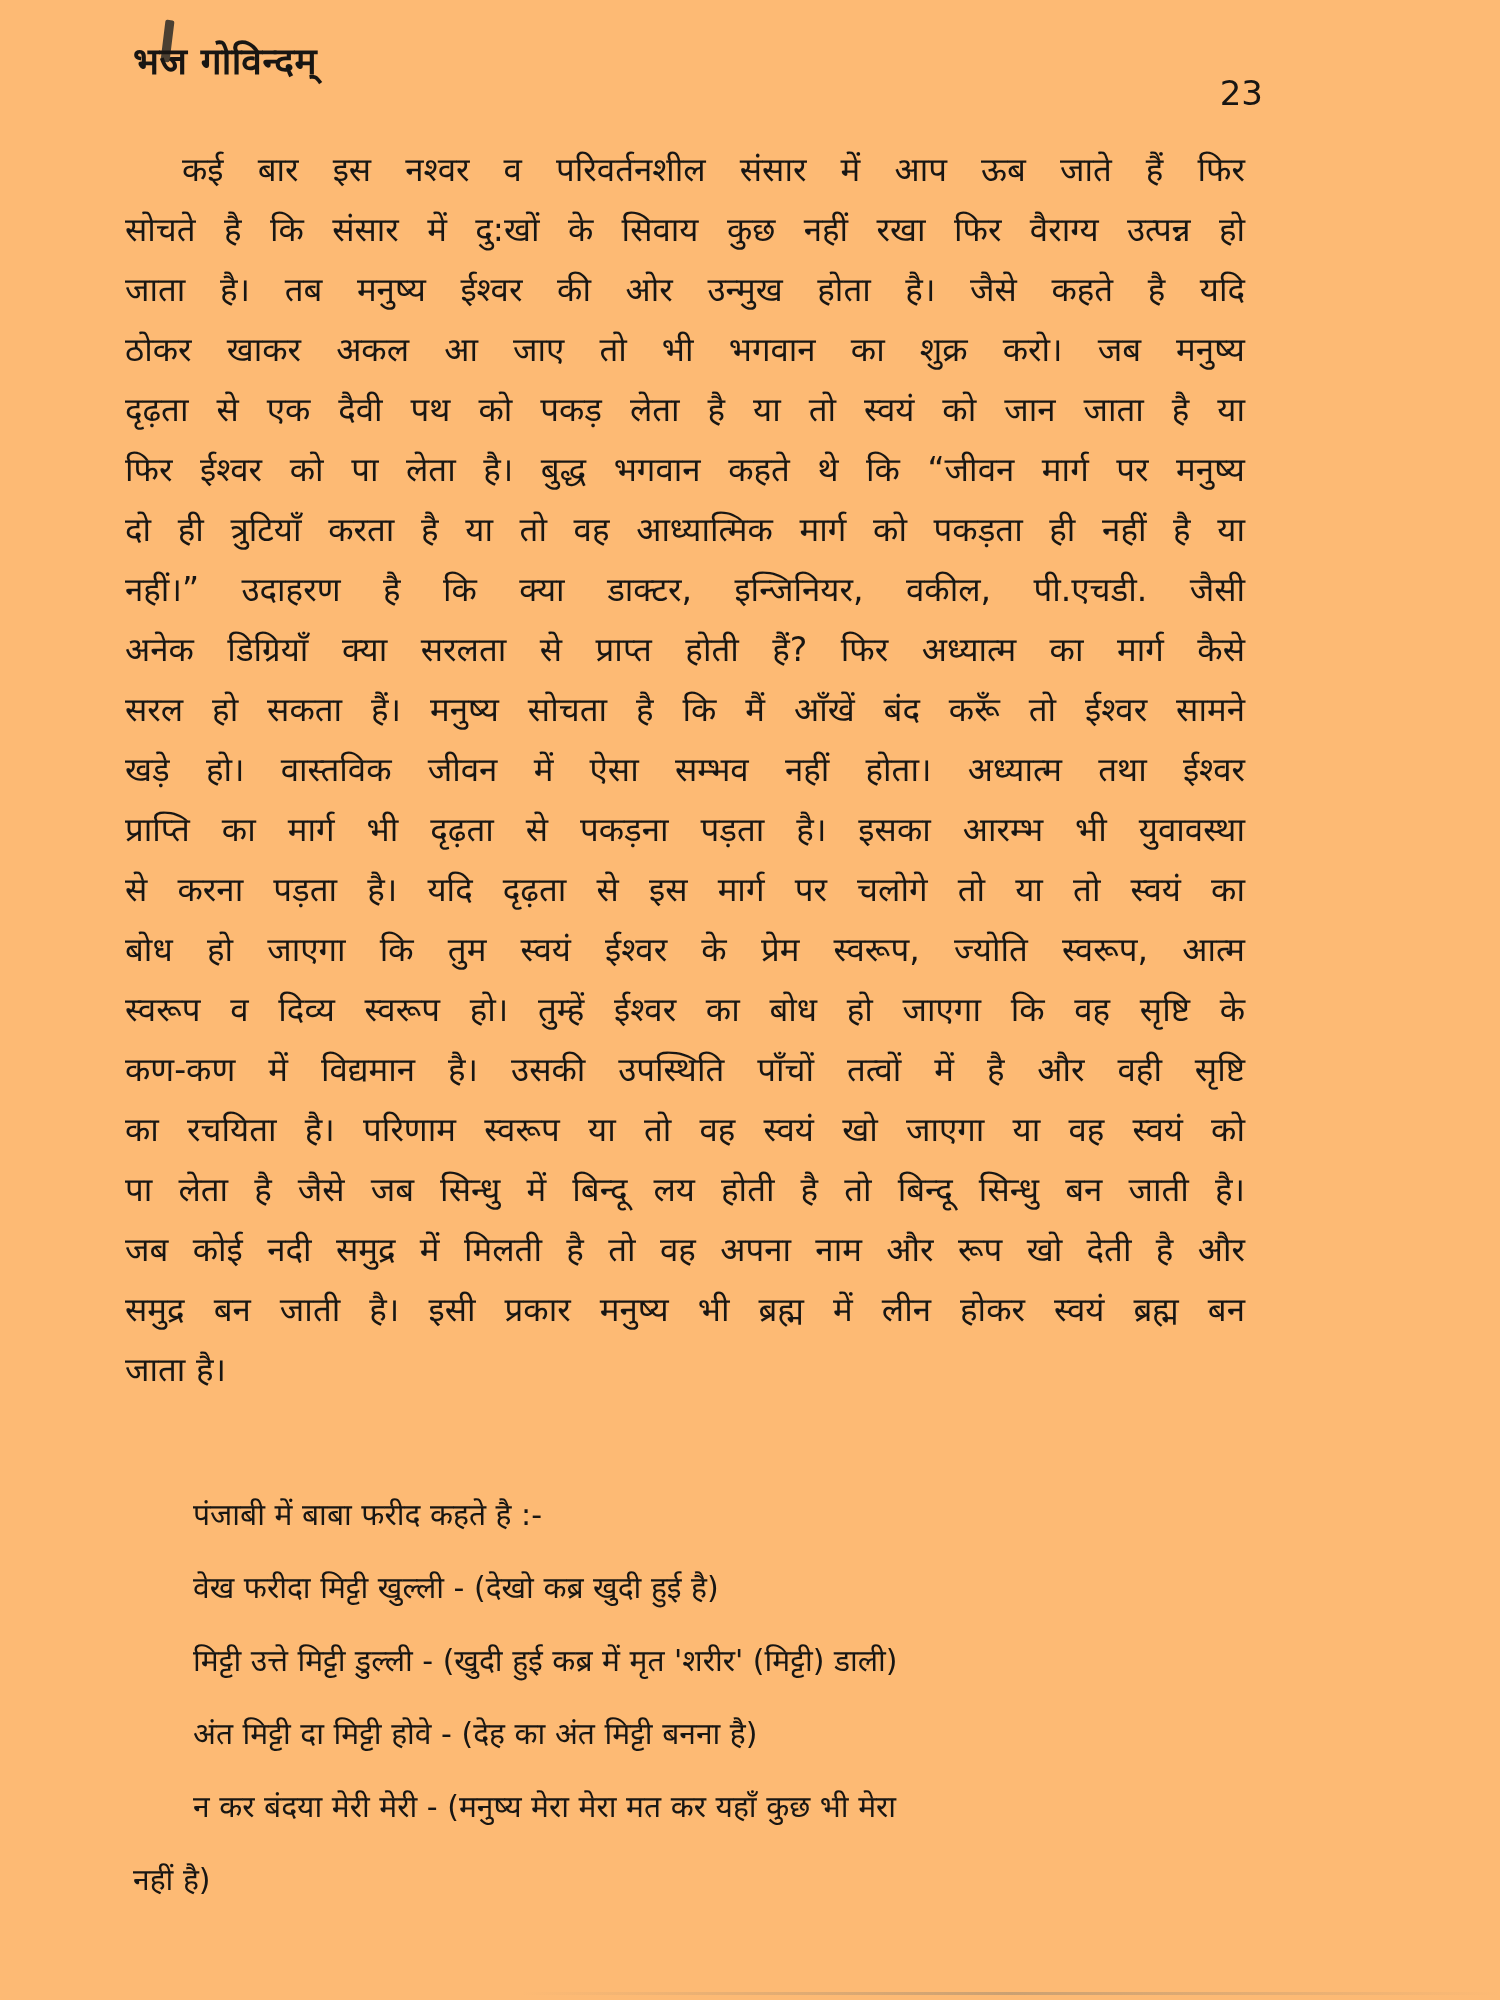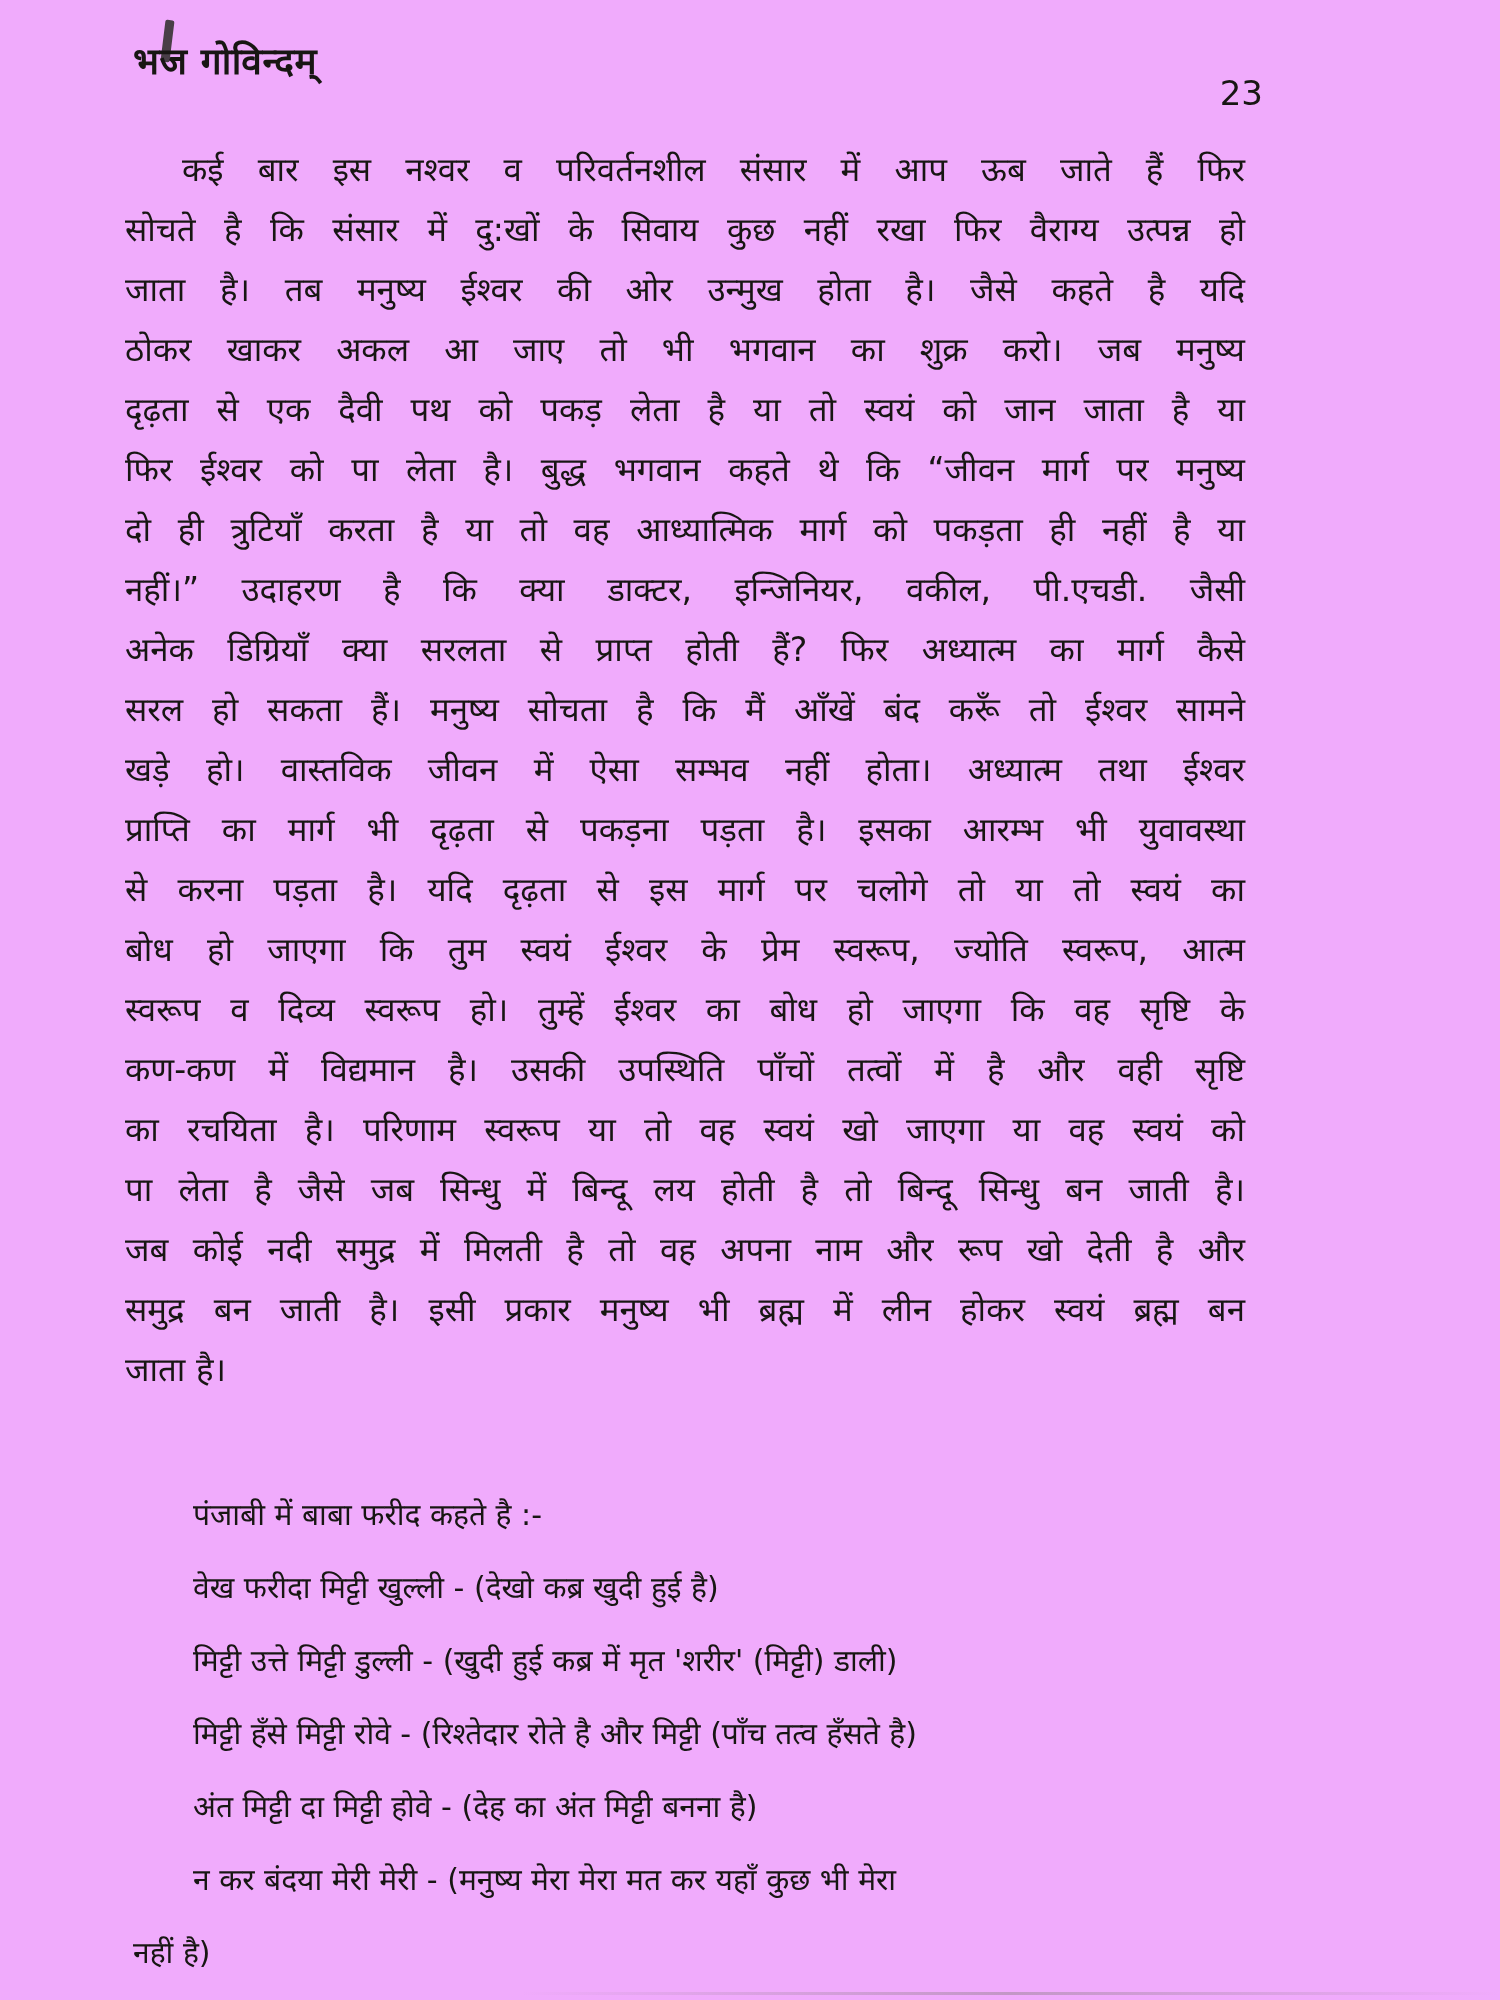--- a/index.html
+++ b/index.html
@@ -1,21 +1,21 @@
 <!DOCTYPE html>
 <html><head>
 <meta charset="utf-8">
 <style>
   html,body{margin:0;padding:0;}
   body{background:#e9e7e1;font-family:"DejaVu Sans",sans-serif;}
   .page{
     position:relative;
     width:1500px;height:2000px;
     margin:0 auto;
-    background:#f0abfc;
+    background:#fdba74;
     color:#181613;
     overflow:hidden;
   }
   .header{
     position:absolute;top:34px;left:133px;width:1130px;
     display:flex;justify-content:space-between;align-items:flex-start;
   }
   .title{font-size:37px;font-weight:bold;letter-spacing:.5px;}
   .pagenum{font-size:34px;padding-top:2px;margin-top:37px;}
   .para{
@@ -78,21 +78,20 @@
     <div class="pl">पा लेता है जैसे जब सिन्धु में बिन्दू लय होती है तो बिन्दू सिन्धु बन जाती है।</div>
     <div class="pl">जब कोई नदी समुद्र में मिलती है तो वह अपना नाम और रूप खो देती है और</div>
     <div class="pl">समुद्र बन जाती है। इसी प्रकार मनुष्य भी ब्रह्म में लीन होकर स्वयं ब्रह्म बन</div>
     <div class="pl last">जाता है।</div>
   </div>
 
   <div class="farid">
     <div class="sl">पंजाबी में बाबा फरीद कहते है :-</div>
     <div class="sl">वेख फरीदा मिट्टी खुल्ली - (देखो कब्र खुदी हुई है)</div>
     <div class="sl">मिट्टी उत्ते मिट्टी डुल्ली - (खुदी हुई कब्र में मृत 'शरीर' (मिट्टी) डाली)</div>
-    <div class="sl">मिट्टी हँसे मिट्टी रोवे - (रिश्तेदार रोते है और मिट्टी (पाँच तत्व हँसते है)</div>
     <div class="sl">अंत मिट्टी दा मिट्टी होवे - (देह का अंत मिट्टी बनना है)</div>
     <div class="sl">न कर बंदया मेरी मेरी - (मनुष्य मेरा मेरा मत कर यहाँ कुछ भी मेरा</div>
     <div class="sl cont">नहीं है)</div>
   </div>
 
   <div class="bottom-shade"></div>
 
 </div>
 
 </body></html>

